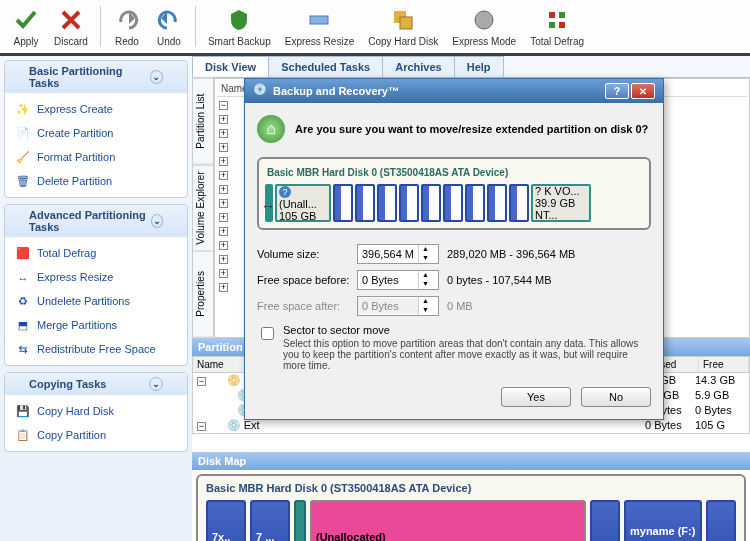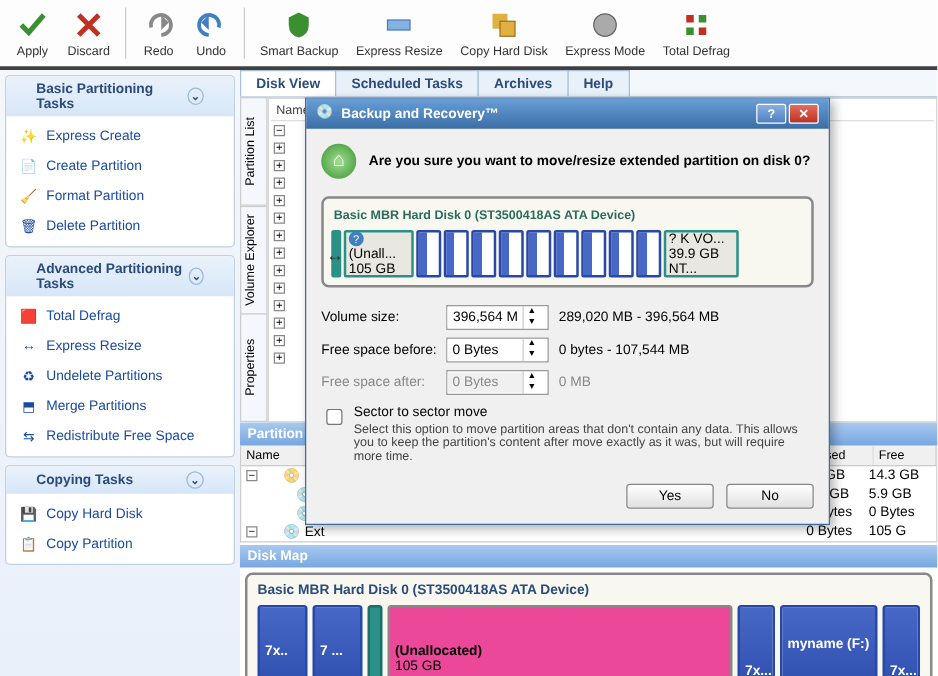--- a/index.html
+++ b/index.html
@@ -26,21 +26,21 @@
 .vt { flex: 1; writing-mode: vertical-rl; transform: rotate(180deg); text-align: center; border: 1px solid #ccc; background: #f4f7fb; font-size: 10px; padding: 4px 2px; cursor: pointer; }
 .tree { flex: 1; border: 1px solid #ccc; padding: 2px; font-size: 11px; overflow: hidden; }
 .tree-hd { display: flex; font-size: 10px; color: #444; border-bottom: 1px solid #ddd; padding: 2px 4px; }
 .tree-row { padding: 1px 2px; }
 .exp { display: inline-block; width: 9px; height: 9px; border: 1px solid #888; text-align: center; line-height: 7px; font-size: 9px; margin-right: 2px; }
 .pl-hd { background: linear-gradient(#a8c8f0,#78a8e0); padding: 3px 6px; color: #fff; font-weight: bold; }
 .pl-table { border: 1px solid #ccc; }
 .pl-table .hdr { display: flex; background: #f0f0f0; border-bottom: 1px solid #ccc; }
 .pl-table .hdr div { padding: 2px 4px; border-right: 1px solid #ddd; font-size: 10px; }
 .pl-row { display: flex; padding: 1px 4px; font-size: 10px; }
-.dm-hd { background: linear-gradient(#a8c8f0,#78a8e0); padding: 3px 6px; color: #fff; font-weight: bold; margin-top: 2px; }
+.dm-hd { background: linear-gradient(#a8c8f0,#78a8e0); padding: 3px 6px; color: #fff; font-weight: bold; margin-top: 18px; }
 .disk-box { border: 2px solid #888; border-radius: 6px; margin: 4px; padding: 4px; background: #f8f8f0; }
 .disk-title { font-weight: bold; color: #2a4b7c; padding: 2px 4px; }
 .disk-parts { display: flex; gap: 4px; padding: 4px; }
 .part { border: 2px solid #666; border-radius: 3px; padding: 3px 4px; font-size: 9px; display: flex; flex-direction: column; justify-content: center; min-height: 32px; }
 .part.blue { background: linear-gradient(#4868c8,#2848a8); border-color: #2848a8; }
 .part.teal { background: #2a9088; border-color: #1a7068; }
 .part.unalloc { background: #ec4899; border-color: #888; flex: 1; }
 .part .pl { font-weight: bold; color: #fff; margin-top: 20px; }
 .dialog { position: absolute; left: 244px; top: 78px; width: 420px; background: #f0f0f0; border: 1px solid #3a6ea5; box-shadow: 3px 3px 8px rgba(0,0,0,0.3); z-index: 100; }
 .dlg-title { background: linear-gradient(#6a9ed8,#3a6ea5); color: #fff; padding: 4px 8px; display: flex; align-items: center; font-weight: bold; }

